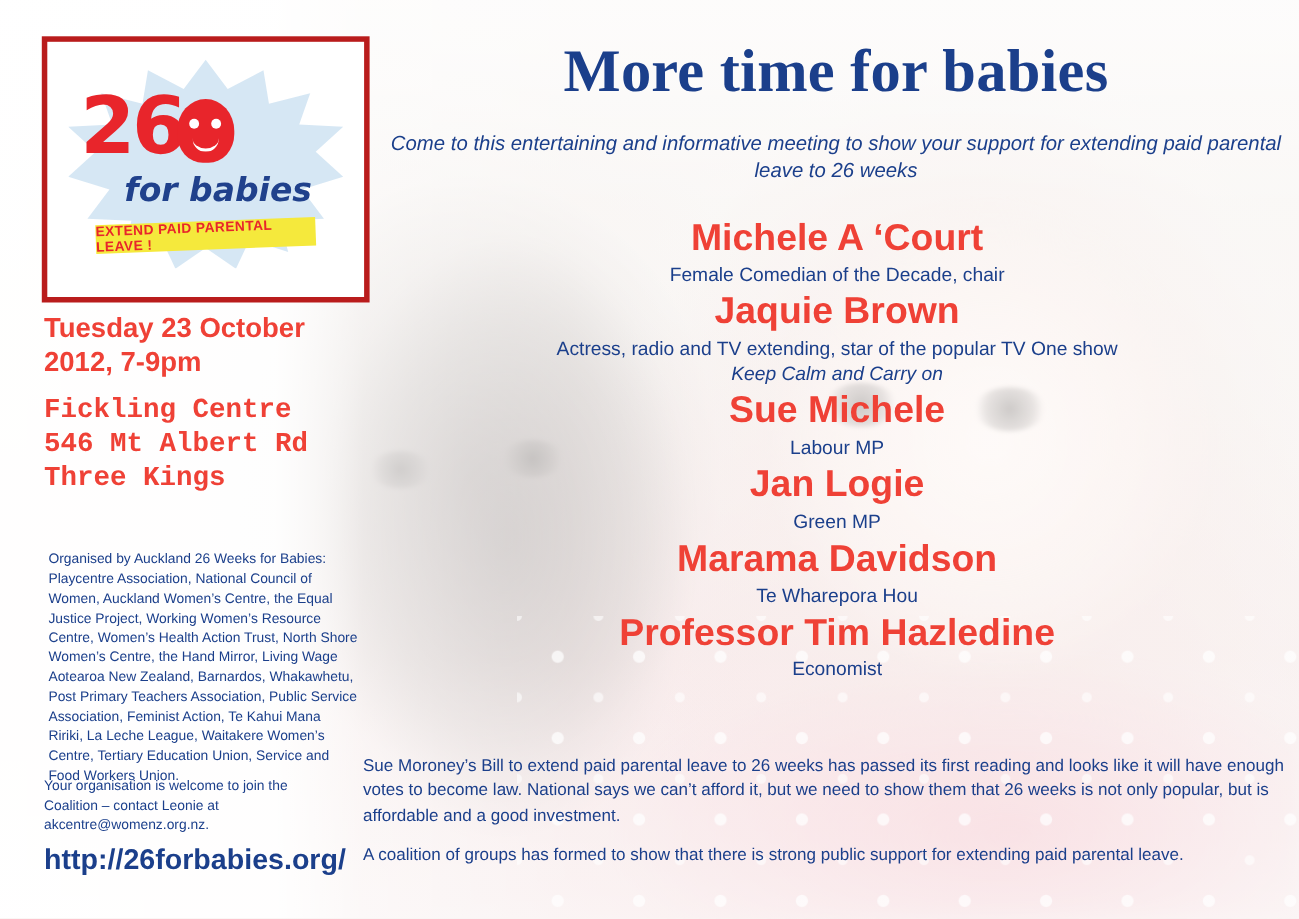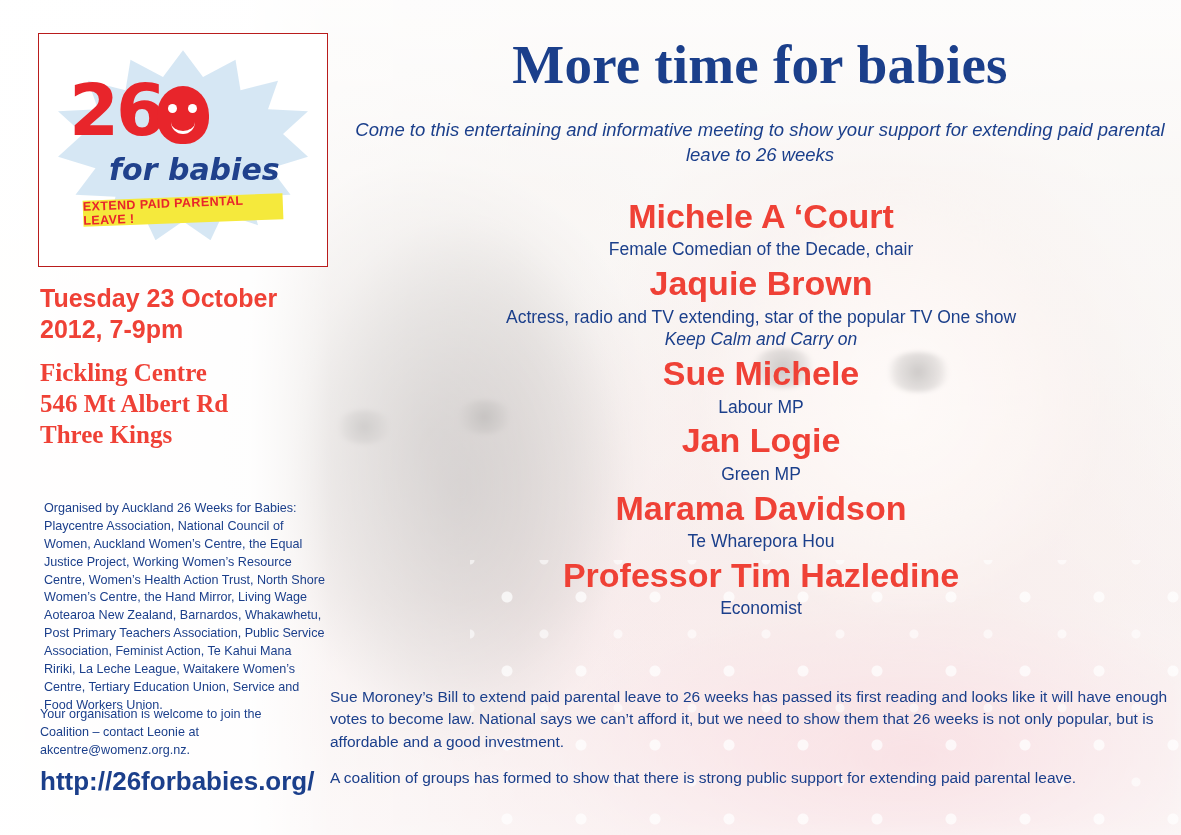--- a/index.html
+++ b/index.html
@@ -86,21 +86,21 @@
   }
 
   .content { position: absolute; inset: 0; }
 
   
   .logo-box {
     position: absolute;
     left: 38px; top: 33px;
     width: 288px; height: 232px;
     background: #ffffff;
-    border: 1px solid #b91c1c;
+    border: 5px solid #b91c1c;
     overflow: hidden;
   }
   .logo-starburst {
     position: absolute;
     left: 50%; top: 48%;
     width: 250px; height: 190px;
     transform: translate(-50%,-50%);
     background: #cfe3f2;
     clip-path: polygon(50% 0%,58% 14%,71% 5%,73% 21%,88% 16%,84% 31%,100% 32%,90% 44%,
                        100% 56%,85% 62%,93% 76%,77% 77%,80% 92%,66% 86%,61% 100%,50% 90%,
@@ -172,21 +172,21 @@
     font-family: "Liberation Sans", sans-serif;
     font-weight: bold;
     font-size: 25px;
     line-height: 1.25;
     color: #ef4136;
   }
   .where {
     position: absolute;
     left: 40px; top: 357px;
     width: 310px;
-    font-family: Liberation Serif, serif;
+    font-family: Liberation Mono, monospace;
     font-weight: bold;
     font-size: 25px;
     line-height: 1.24;
     color: #ef4136;
   }
   .organisers {
     position: absolute;
     left: 44px; top: 500px;
     width: 282px;
     font-size: 12.6px;

